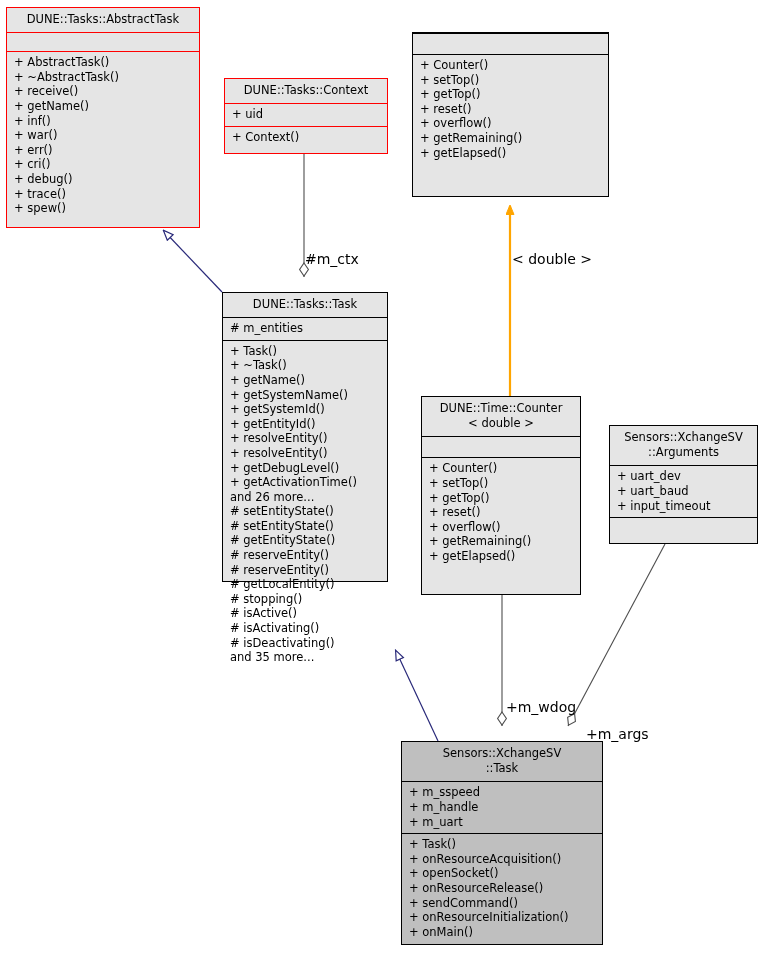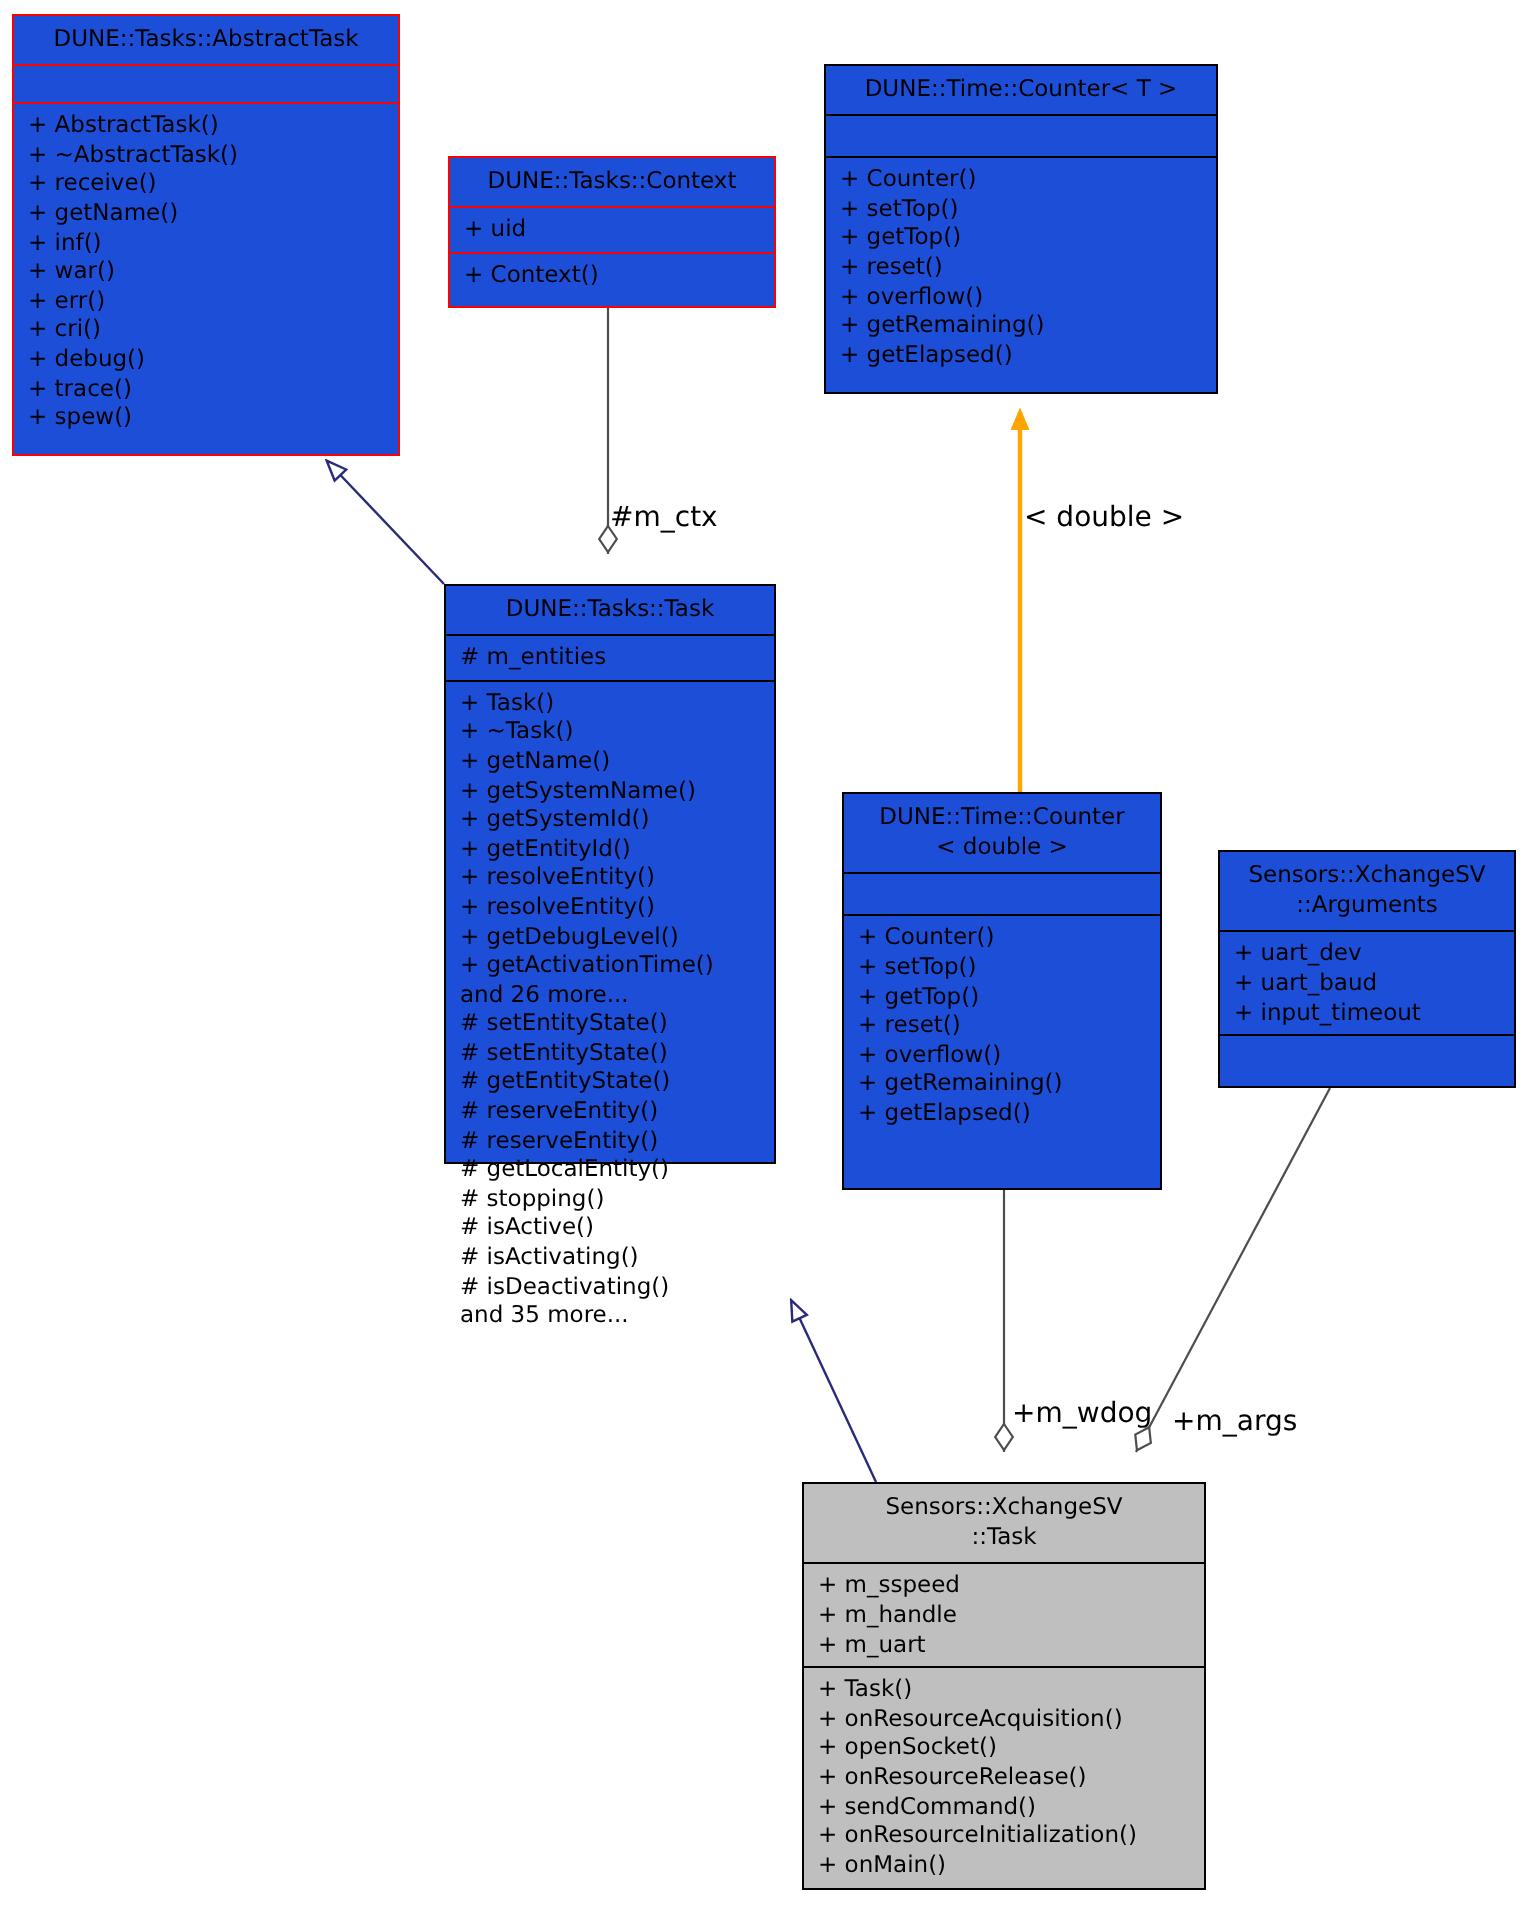--- a/index.html
+++ b/index.html
@@ -22,21 +22,21 @@
     left: 0;
     top: 0;
     width: 767px;
     height: 955px;
     pointer-events: none;
   }
   .uml-class {
     position: absolute;
     box-sizing: border-box;
     border: 1px solid #000000;
-    background: #1d4ed8;
+    background: #e5e5e5;
     font-size: 11.5px;
     line-height: 1.32;
     color: #000000;
   }
   .uml-class.red {
     border-color: #ff0000;
   }
   .uml-class.filled {
     background: #bfbfbf;
   }
@@ -142,21 +142,20 @@
     <div class="uml-section">
       <div class="row">+ uid</div>
     </div>
     <div class="uml-sep"></div>
     <div class="uml-section">
       <div class="row">+ Context()</div>
     </div>
   </div>
 
   <div class="uml-class" style="left:412px; top:32px; width:197px; height:165px;">
-    <div class="uml-title">DUNE::Time::Counter&lt; T &gt;</div>
     <div class="uml-sep"></div>
     <div class="uml-section" style="min-height:20px;"></div>
     <div class="uml-sep"></div>
     <div class="uml-section">
       <div class="row">+ Counter()</div>
       <div class="row">+ setTop()</div>
       <div class="row">+ getTop()</div>
       <div class="row">+ reset()</div>
       <div class="row">+ overflow()</div>
       <div class="row">+ getRemaining()</div>
@@ -247,15 +246,15 @@
       <div class="row">+ onMain()</div>
     </div>
   </div>
 
   <div class="edge-label" style="left:305px; top:251px;">#m_ctx</div>
 
   <div class="edge-label" style="left:512px; top:251px;">&lt; double &gt;</div>
 
   <div class="edge-label" style="left:506px; top:699px;">+m_wdog</div>
 
-  <div class="edge-label" style="left:586px; top:703px;text-align:center;">+m_args</div>
+  <div class="edge-label" style="left:586px; top:726px;text-align:center;">+m_args</div>
 
 </div>
 
 </body></html>

